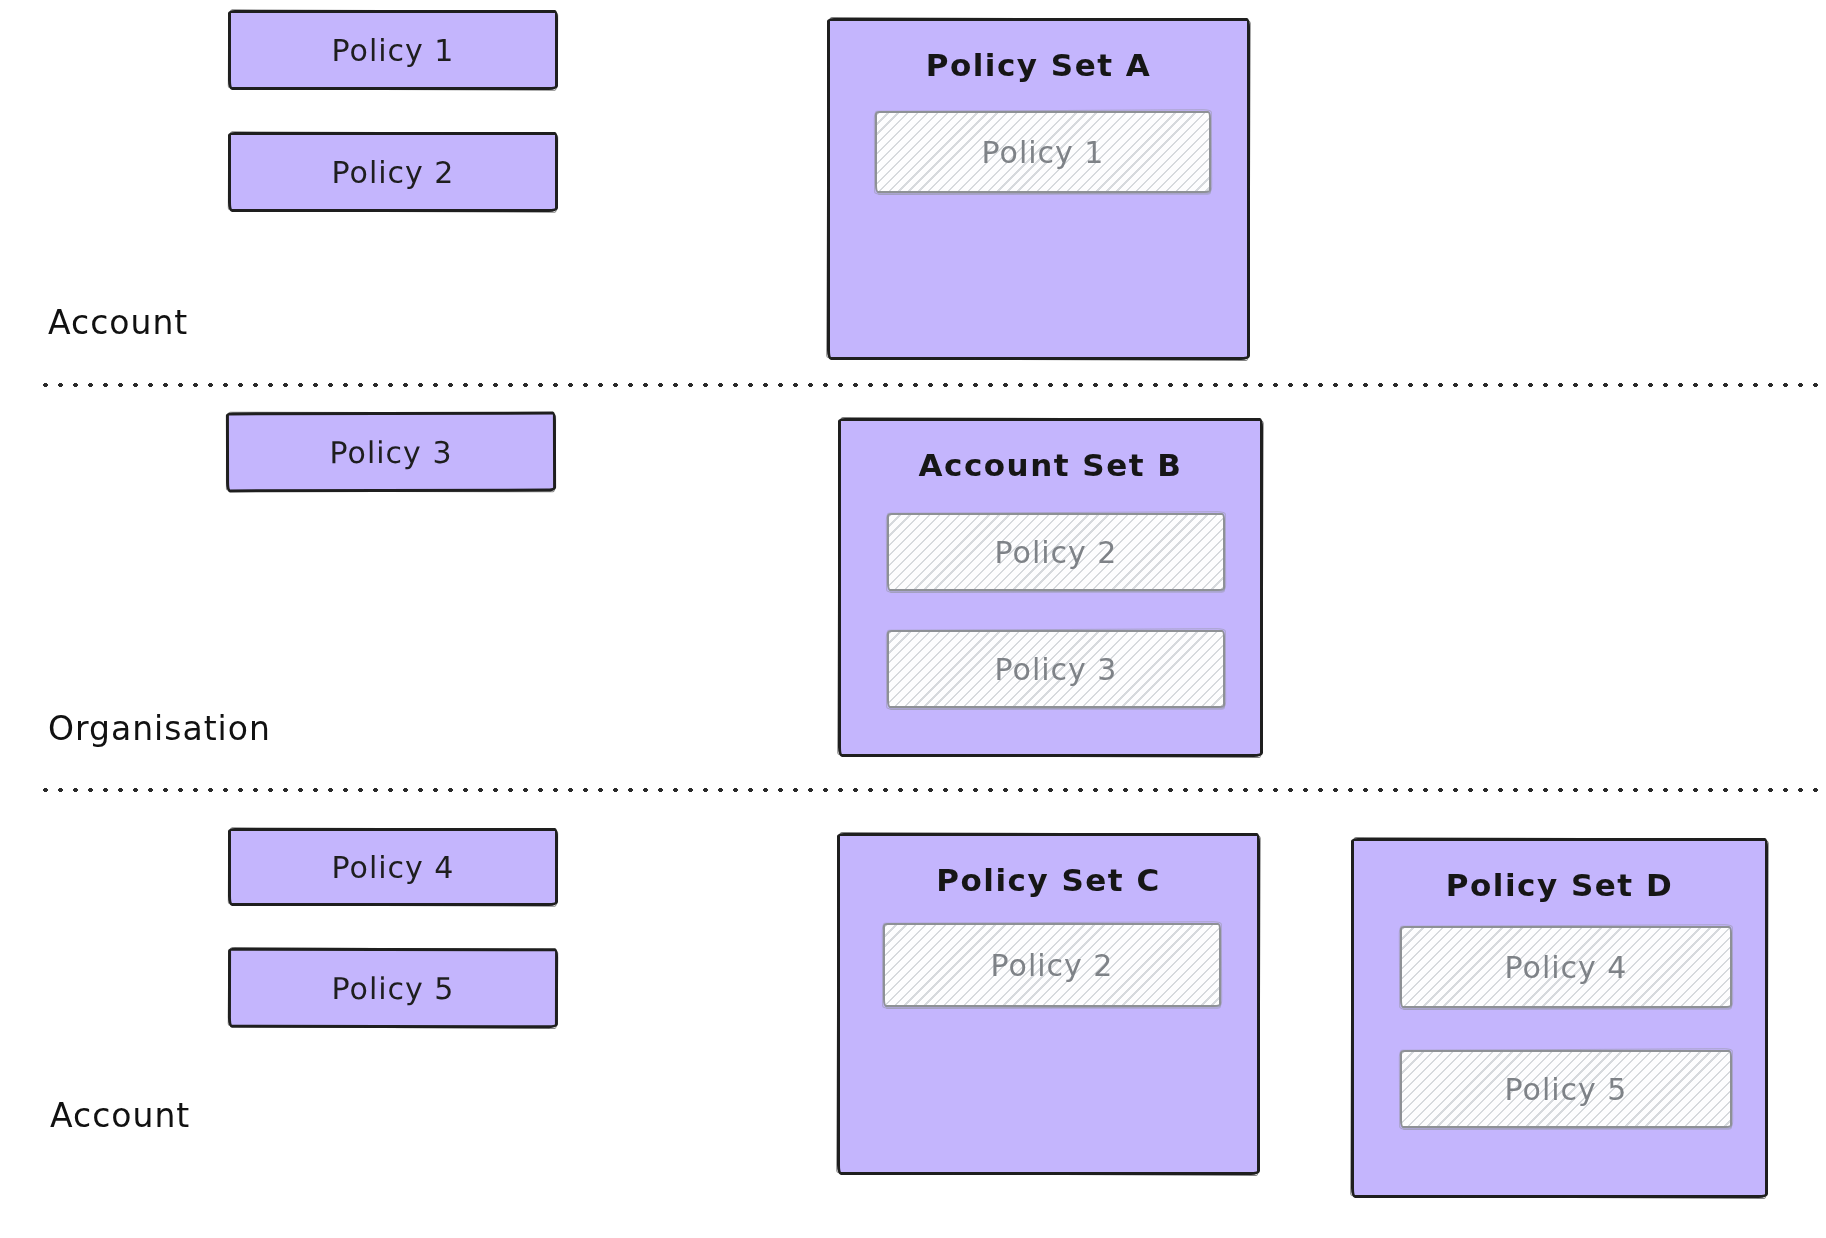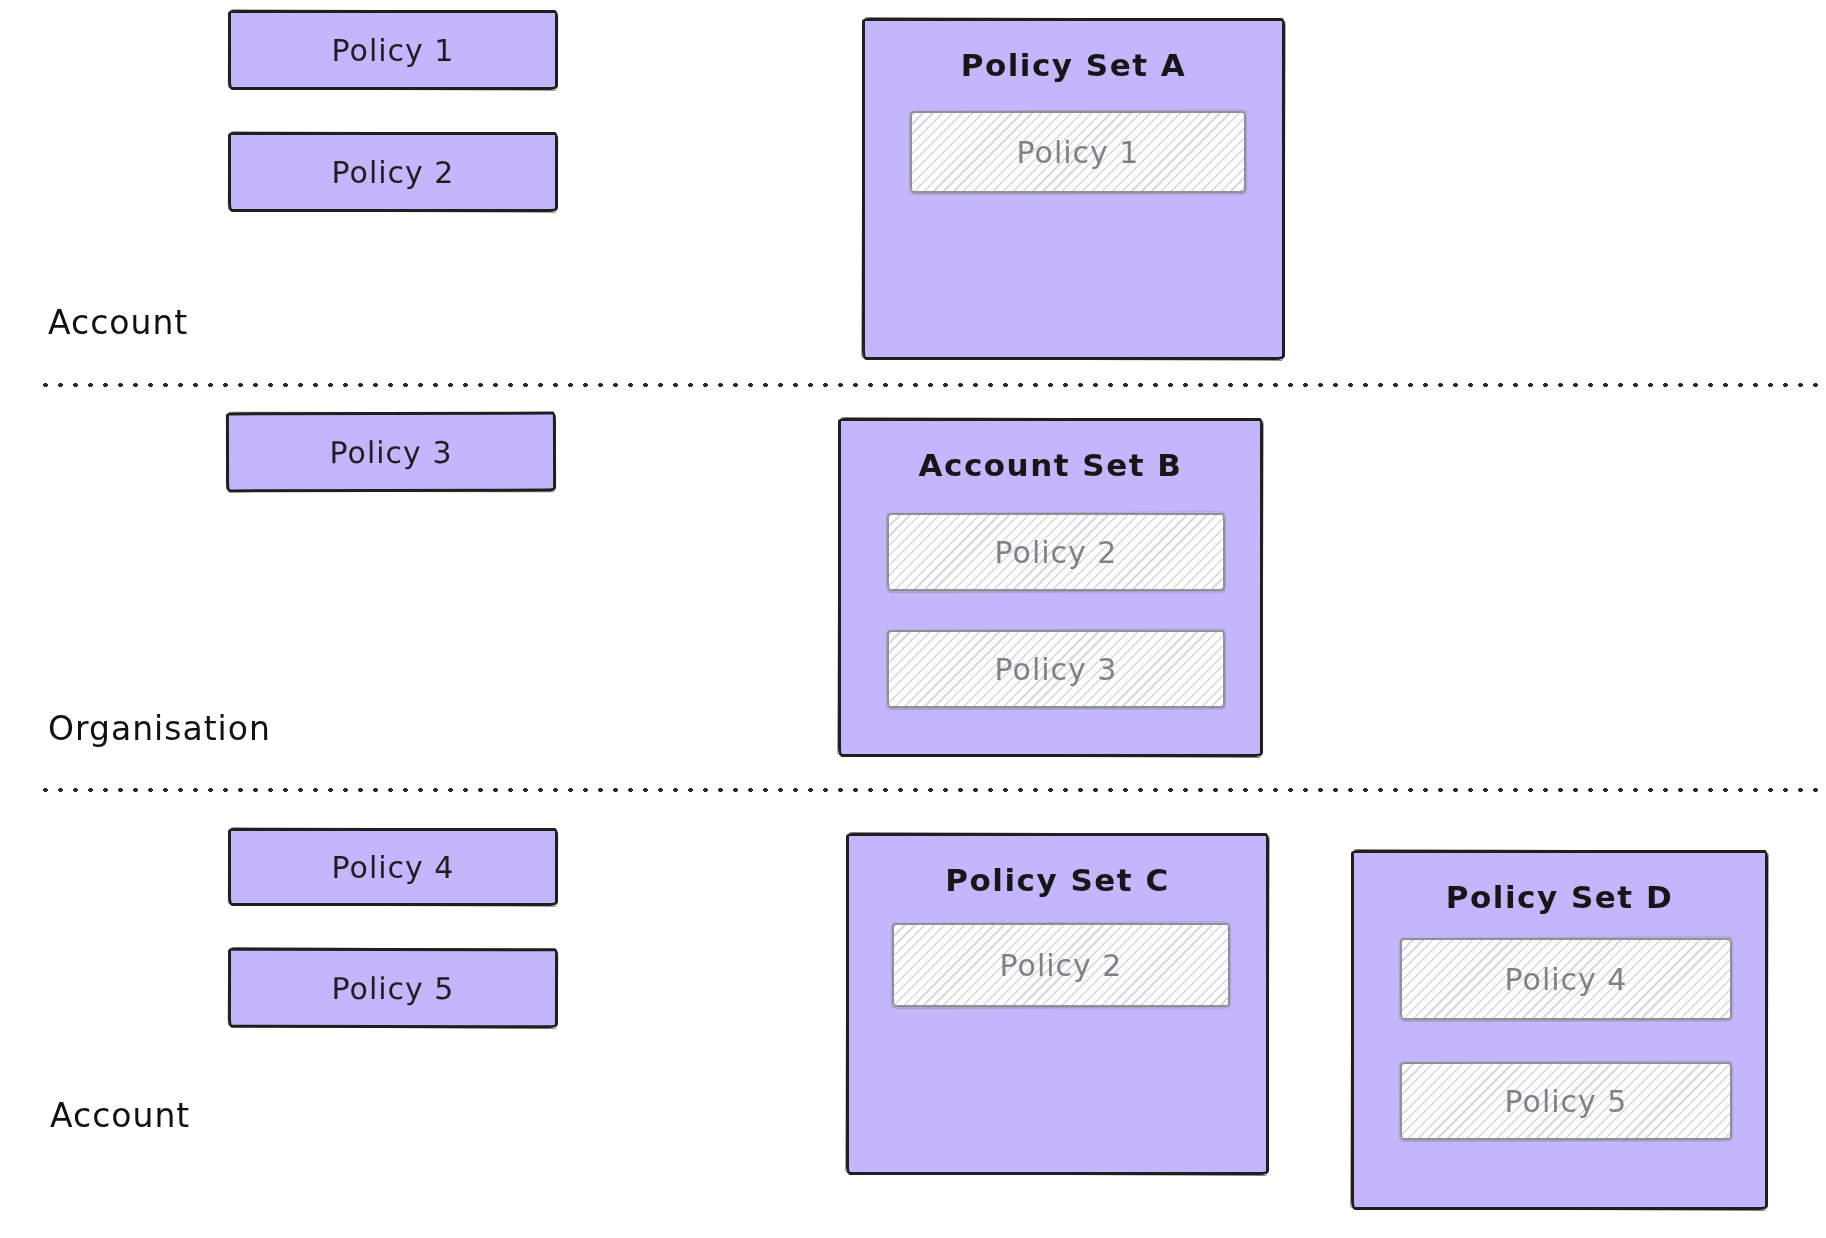--- a/index.html
+++ b/index.html
@@ -108,24 +108,24 @@
   .pos-p4 { left: 228px; top: 828px; width: 330px; height: 78px; }
   .pos-p5 { left: 228px; top: 948px; width: 330px; height: 80px; transform: rotate(0.1deg); }
 
   .pos-label-account      { left: 48px; top: 303px; }
   .pos-label-organisation { left: 48px; top: 709px; text-align: right; }
   .pos-label-project      { left: 50px; top: 1096px; }
 
   .pos-divider-1 { left: 38px; top: 382px; width: 1788px; }
   .pos-divider-2 { left: 38px; top: 787px; width: 1788px; }
 
-  .pos-setA { left: 827px;  top: 18px;  width: 423px; height: 342px; margin-left: 35px; }
+  .pos-setA { left: 827px;  top: 18px;  width: 423px; height: 342px; }
   .pos-setB { left: 838px;  top: 418px; width: 425px; height: 339px; }
-  .pos-setC { left: 837px;  top: 833px; width: 423px; height: 342px; margin-left: 9px; }
-  .pos-setD { left: 1351px; top: 838px; width: 417px; height: 360px; margin-top: 12px; }
+  .pos-setC { left: 837px;  top: 833px; width: 423px; height: 342px; }
+  .pos-setD { left: 1351px; top: 838px; width: 417px; height: 360px; }
 
   .pos-a-p1 { left: 45px; top: 90px;  width: 336px; height: 82px; }
   .pos-b-p2 { left: 46px; top: 92px;  width: 338px; height: 78px; }
   .pos-b-p3 { left: 46px; top: 209px; width: 338px; height: 78px; }
   .pos-c-p2 { left: 43px; top: 87px;  width: 338px; height: 84px; }
   .pos-d-p4 { left: 46px; top: 85px;  width: 332px; height: 82px; }
   .pos-d-p5 { left: 46px; top: 209px; width: 332px; height: 78px; }
 </style>
 </head>
 <body>

